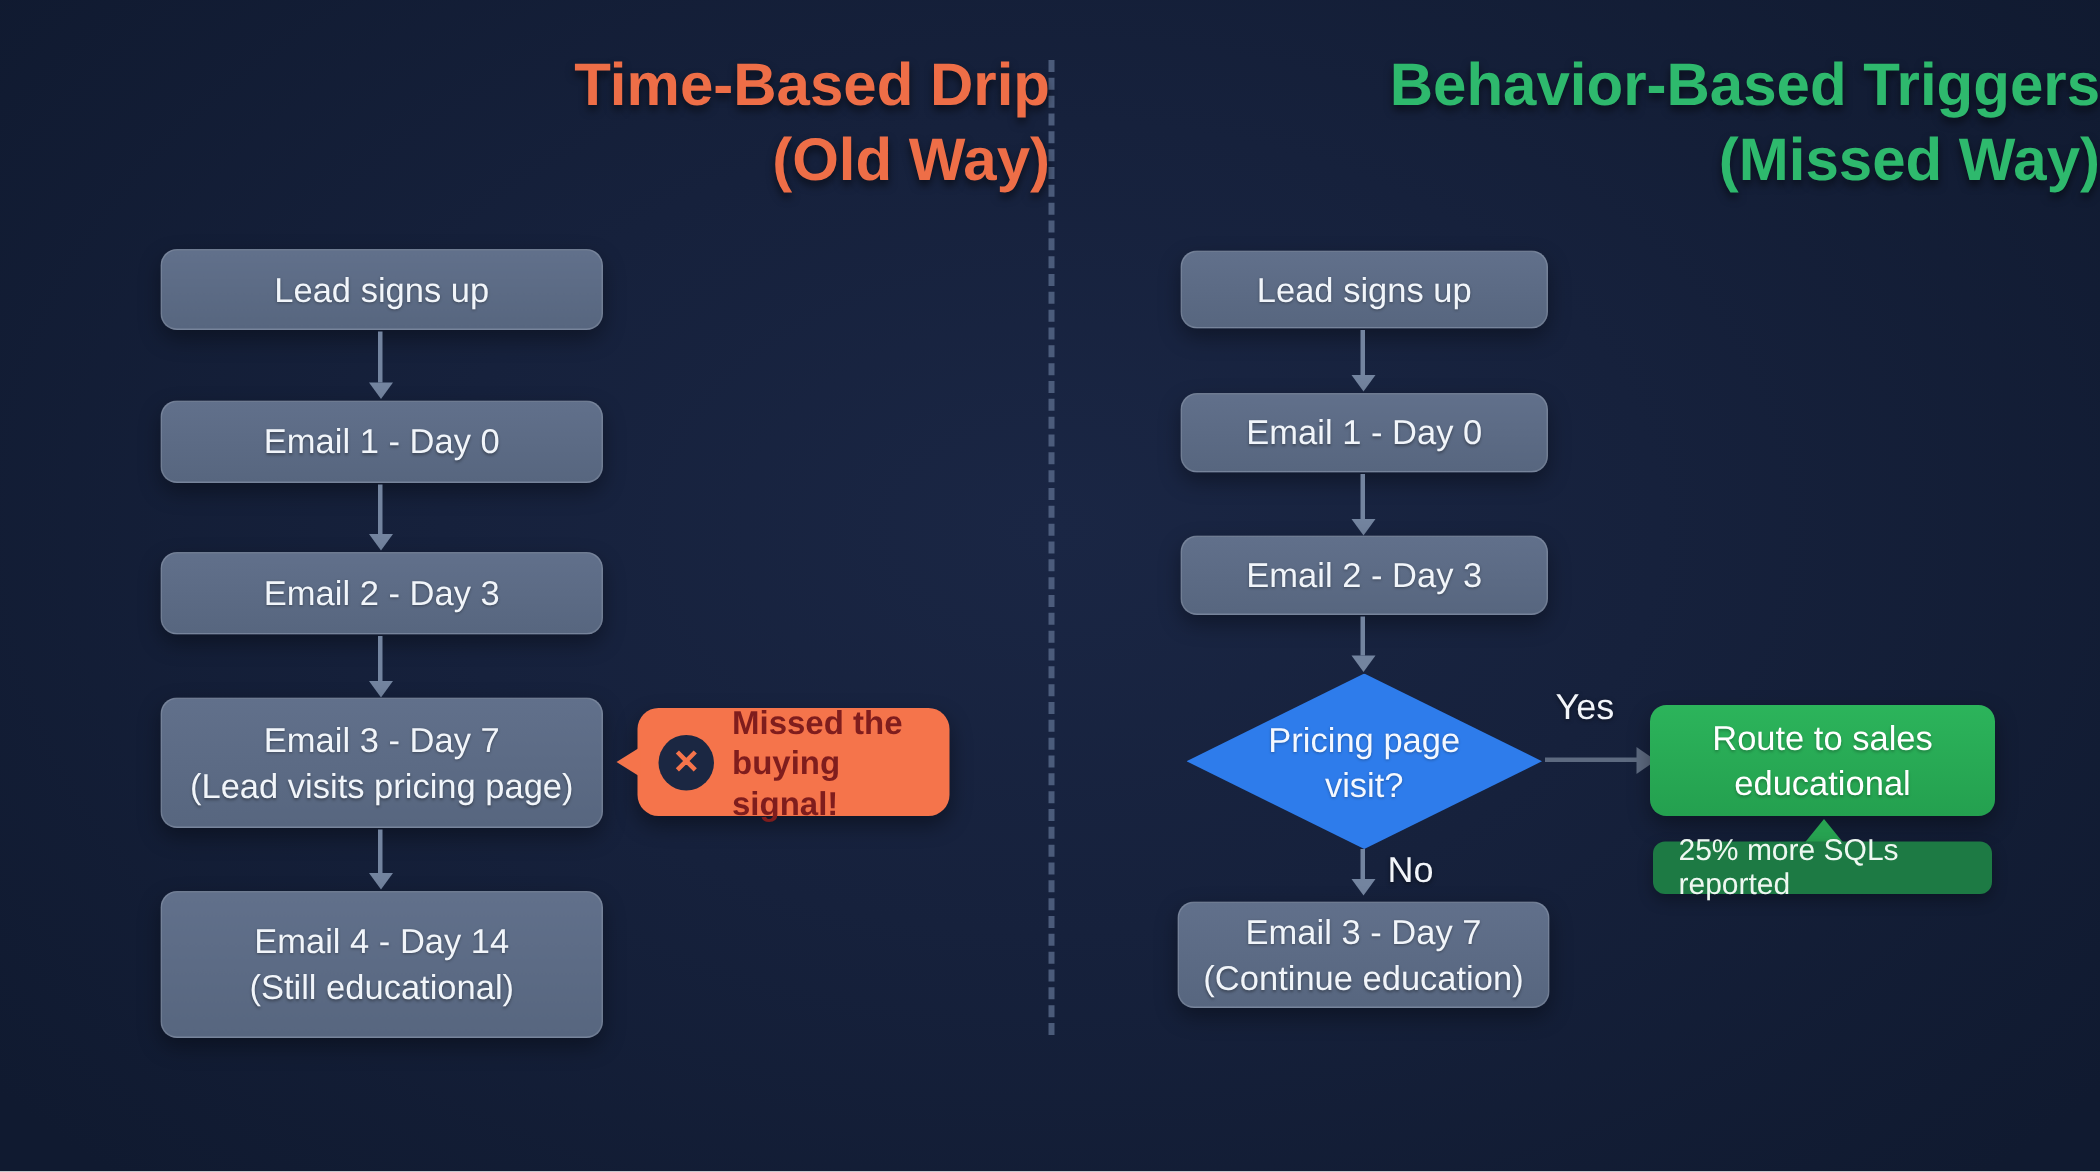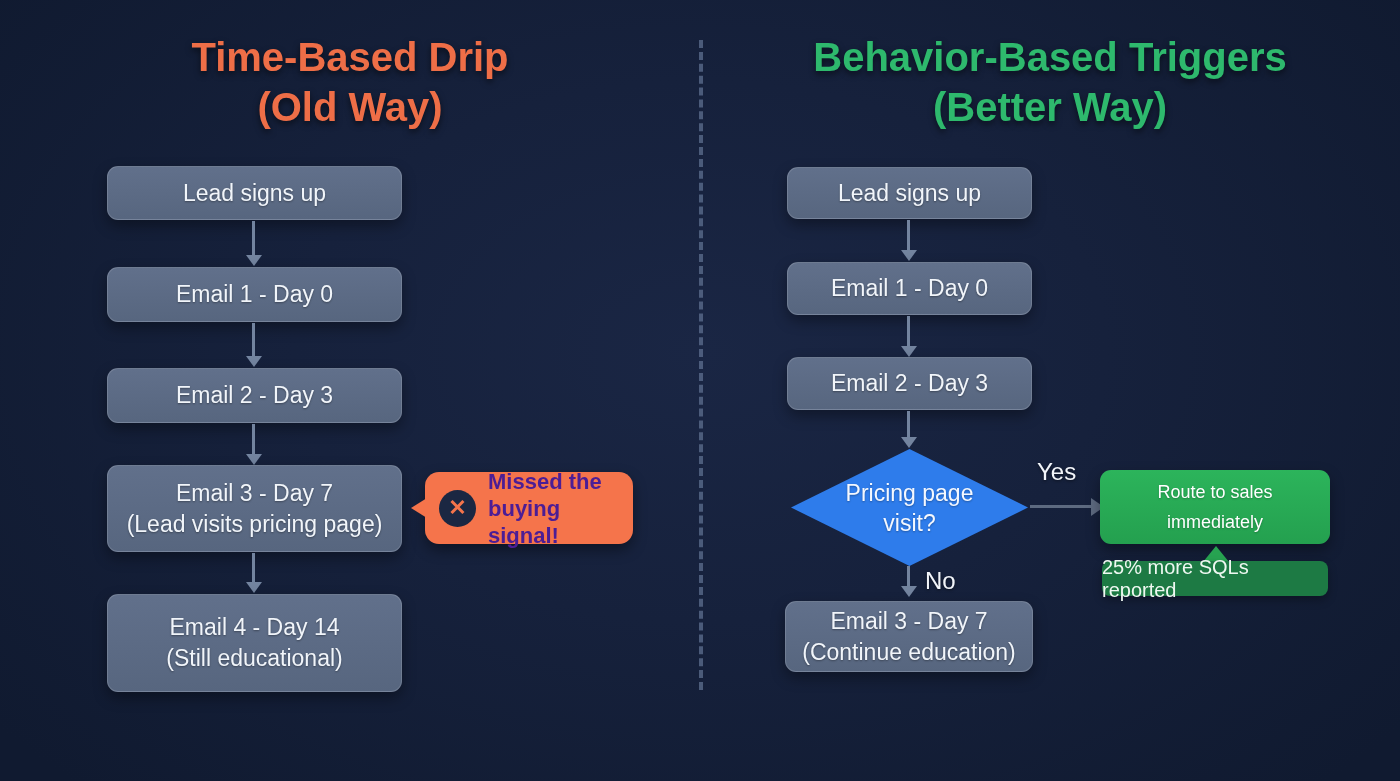--- a/index.html
+++ b/index.html
@@ -9,21 +9,21 @@
     position:relative; width:1400px; height:781px; overflow:hidden;
     background: radial-gradient(ellipse 900px 600px at 50% 45%, #1a2644 0%, #16213c 45%, #101a30 100%);
   }
   
   .divider {
     position:absolute; left:699px; top:40px; height:650px; width:0;
     border-left:4px dashed #5d6f8f; opacity:.75;
   }
   
   .col-title {
-    position:absolute; top:32px; width:700px; text-align:center;
+    position:absolute; top:32px; width:700px; text-align:right;
     font-size:40px; font-weight:bold; line-height:50px;
     text-shadow:0 3px 6px rgba(0,0,0,.55);
   }
   .col-title.left { left:0; color:#ee6e47; }
   .col-title.right { left:700px; color:#2eb96d; }
   
   .node {
     position:absolute; display:flex; flex-direction:column; justify-content:center;
     align-items:center; text-align:center;
     background:linear-gradient(180deg,#61708b 0%,#57667f 100%);
@@ -55,52 +55,52 @@
     clip-path:polygon(50% 0, 100% 50%, 50% 100%, 0 50%);
     display:flex; flex-direction:column; justify-content:center; align-items:center;
     color:#f4f8ff; font-size:23px; line-height:30px; text-align:center;
     text-shadow:0 1px 2px rgba(0,0,0,.3);
   }
   
   .success {
     position:absolute; left:1100px; top:470px; width:230px; height:74px;
     background:linear-gradient(180deg,#2cb45b 0%,#24a04f 100%);
     border-radius:11px; display:flex; flex-direction:column; justify-content:center;
-    align-items:center; color:#fff; font-size:18px; line-height:30px; text-align:center;
+    align-items:center; color:#fff; font-size:23px; line-height:30px; text-align:center;
     box-shadow:0 6px 14px rgba(0,0,0,.35); text-shadow:0 1px 2px rgba(0,0,0,.25);
   }
   .badge-pointer {
     position:absolute; left:1203px; top:546px; width:0; height:0;
     border-left:13px solid transparent; border-right:13px solid transparent;
     border-bottom:16px solid #27a351;
   }
   .badge {
     position:absolute; left:1102px; top:561px; width:226px; height:35px;
     background:#1d7a44; border-radius:8px;
     display:flex; justify-content:center; align-items:center;
-    color:#eef8f1; font-size:20px; box-shadow:0 4px 10px rgba(0,0,0,.3);
+    color:#eef8f1; font-size:20px; box-shadow:0 4px 10px rgba(0,0,0,.3);padding-left:17px;
   }
   
   .callout {
     position:absolute; left:425px; top:472px; width:208px; height:72px;
     background:#f5744b; border-radius:14px;
     display:flex; align-items:center; gap:12px; padding:0 16px 0 14px;
     box-shadow:0 6px 14px rgba(0,0,0,.4);
   }
   .callout::before {
     content:""; position:absolute; left:-14px; top:26px;
     border:10px solid transparent; border-left:none; border-right:16px solid #f5744b;
   }
   .callout .xcircle {
     width:37px; height:37px; min-width:37px; border-radius:50%;
     background:#1b2742; color:#f5744b; display:flex; justify-content:center;
     align-items:center; font-size:22px; font-weight:bold;
   }
   .callout .ctext {
-    color:#4c1d95; font-size:22px; font-weight:bold; line-height:27px;
+    color:#7f1d1d; font-size:22px; font-weight:bold; line-height:27px;
   }
   .caption {
     position:absolute; left:0; top:714px; width:1400px; text-align:center;
     color:#8ea0bc; font-size:25px;
   }
   .line { display:block; }
 </style>
 </head>
 <body>
 
@@ -108,21 +108,21 @@
 
   <div class="divider"></div>
 
   <div class="col-title left">
     <span class="line">Time-Based Drip</span>
     <span class="line">(Old Way)</span>
   </div>
 
   <div class="col-title right">
     <span class="line">Behavior-Based Triggers</span>
-    <span class="line">(Better Way)</span>
+    <span class="line">(Missed Way)</span>
   </div>
 
   <div class="node" style="left:107px; top:166px; width:295px; height:54px;">
     <span>Lead signs up</span>
   </div>
   <div class="varrow" style="left:252px; top:221px; height:34px;"></div>
 
   <div class="node" style="left:107px; top:267px; width:295px; height:55px;">
     <span>Email 1 - Day 0</span>
   </div>
@@ -170,21 +170,21 @@
   <div class="diamond">
     <span class="line">Pricing page</span>
     <span class="line">visit?</span>
   </div>
 
   <span class="branch-label" style="left:1037px; top:458px;">Yes</span>
   <div class="harrow" style="left:1030px; top:505px; width:62px;"></div>
 
   <div class="success">
     <span class="line">Route to sales</span>
-    <span class="line">immediately</span>
+    <span class="line">educational</span>
   </div>
   <div class="badge-pointer"></div>
   <div class="badge">
     <span>25% more SQLs reported</span>
   </div>
 
   <span class="branch-label" style="left:925px; top:567px;">No</span>
   <div class="varrow" style="left:907px; top:566px; height:20px;"></div>
 
   <div class="node" style="left:785px; top:601px; width:248px; height:71px;">

